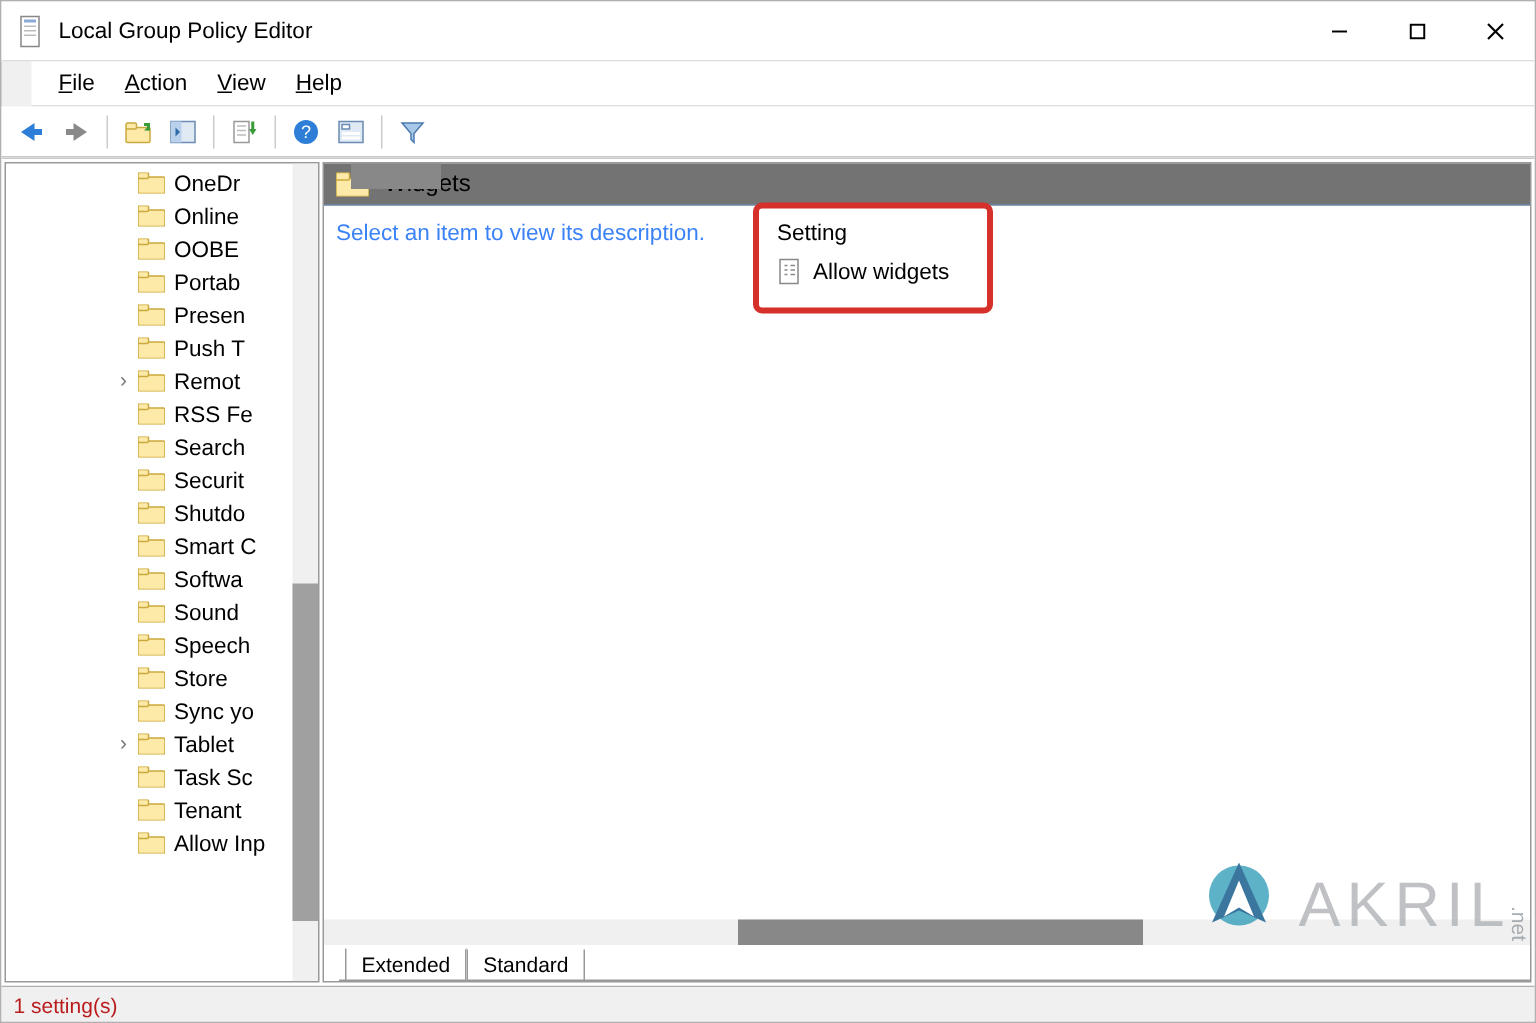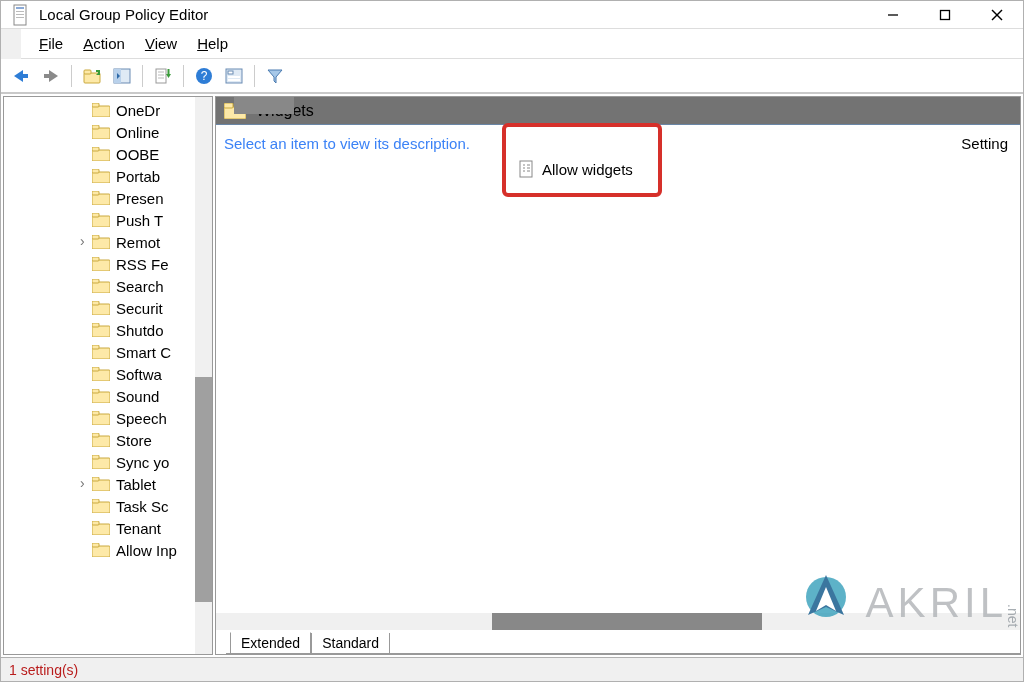--- a/index.html
+++ b/index.html
@@ -1,20 +1,20 @@
 <!DOCTYPE html>
 <html><head>
 <meta charset="utf-8">
 <style>
   * { box-sizing: border-box; margin: 0; padding: 0; font-family: "Segoe UI", Tahoma, sans-serif; }
   html, body { width: 1024px; height: 682px; background: #fff; }
   .window { width: 1024px; height: 682px; border: 1px solid #b0b0b0; display: flex; flex-direction: column; background: #f0f0f0; }
 
   
-  .titlebar { height: 28px; display: flex; align-items: center; background: #fff; border-bottom: 1px solid #ddd; }
+  .titlebar { height: 40px; display: flex; align-items: center; background: #fff; border-bottom: 1px solid #ddd; }
   .titlebar .app-icon { width: 20px; height: 24px; margin: 0 8px 0 10px; display:flex; align-items:center; justify-content:center; }
   .titlebar .title { font-size: 15px; color: #000; flex: 0 0 auto; }
   .titlebar .gap { flex: 1; }
   .winbtn { width: 52px; height: 40px; display: flex; align-items: center; justify-content: center; font-size: 14px; color: #000; }
   .winbtn svg { width: 14px; height: 14px; }
 
   
   .menubar { height: 30px; display: flex; align-items: center; background: #fff; padding: 0 8px; border-bottom: 1px solid #ddd; font-size: 15px; margin-left: 20px; }
   .menubar .menu { padding: 2px 10px; }
   .menubar .menu .ul { text-decoration: underline; }
@@ -35,21 +35,21 @@
   .tree-vthumb { position: absolute; right: 0; width: 17px; background: #a0a0a0; top: 280px; height: 225px; }
   .tree-hscroll { height: 17px; background: #f0f0f0; position: relative; }
   .tree-hthumb { position: absolute; left: 22px; width: 60px; top: 0; bottom: 0; background: #888; }
 
   .detailpane { flex: 1; border: 1px solid #999; margin: 2px 2px 2px 1px; background: #fff; display: flex; flex-direction: column; }
   .detailheader { height: 28px; background: #737373; color: #000; display: flex; align-items: center; padding-left: 8px; border-bottom: 1px solid #6a86a6; }
   .detailheader .ficon { width: 22px; height: 16px; margin-right: 10px; }
   .detailheader .htext { font-size: 16px; color: #000; }
   .detailbody { flex: 1; display: flex; position: relative; }
   .desccol { width: 290px; padding: 10px 6px 6px 8px; font-size: 15px; color: #3b82f6; }
-  .listcol { flex: 1; padding: 6px 6px 6px 6px; position: relative; text-align: right; }
+  .listcol { flex: 1; padding: 6px 6px 6px 6px; position: relative; }
   .listhead { font-size: 15px; color: #000; padding: 4px 6px; }
   .listrow { display: flex; align-items: center; height: 26px; font-size: 15px; padding: 0 6px; }
   .listrow .picon { width: 18px; height: 18px; margin-right: 6px; }
   .highlight-box { position: absolute; border: 4px solid #d6302a; border-radius: 6px; top: -8px; left: -10px; width: 160px; height: 74px; pointer-events: none; }
   .detail-hscroll { height: 17px; background: #f0f0f0; position: relative; margin: 0 0 0 0; }
   .detail-hthumb { position: absolute; left: 276px; width: 270px; top: 0; bottom: 0; background: #888; }
 
   
   .tabs { height: 24px; display: flex; align-items: flex-end; padding-left: 10px; background: #fff; border-top: 1px solid #fff; }
   .tab { font-size: 14px; padding: 2px 10px; border: 1px solid #999; border-top: none; background: #fff; position: relative; }

